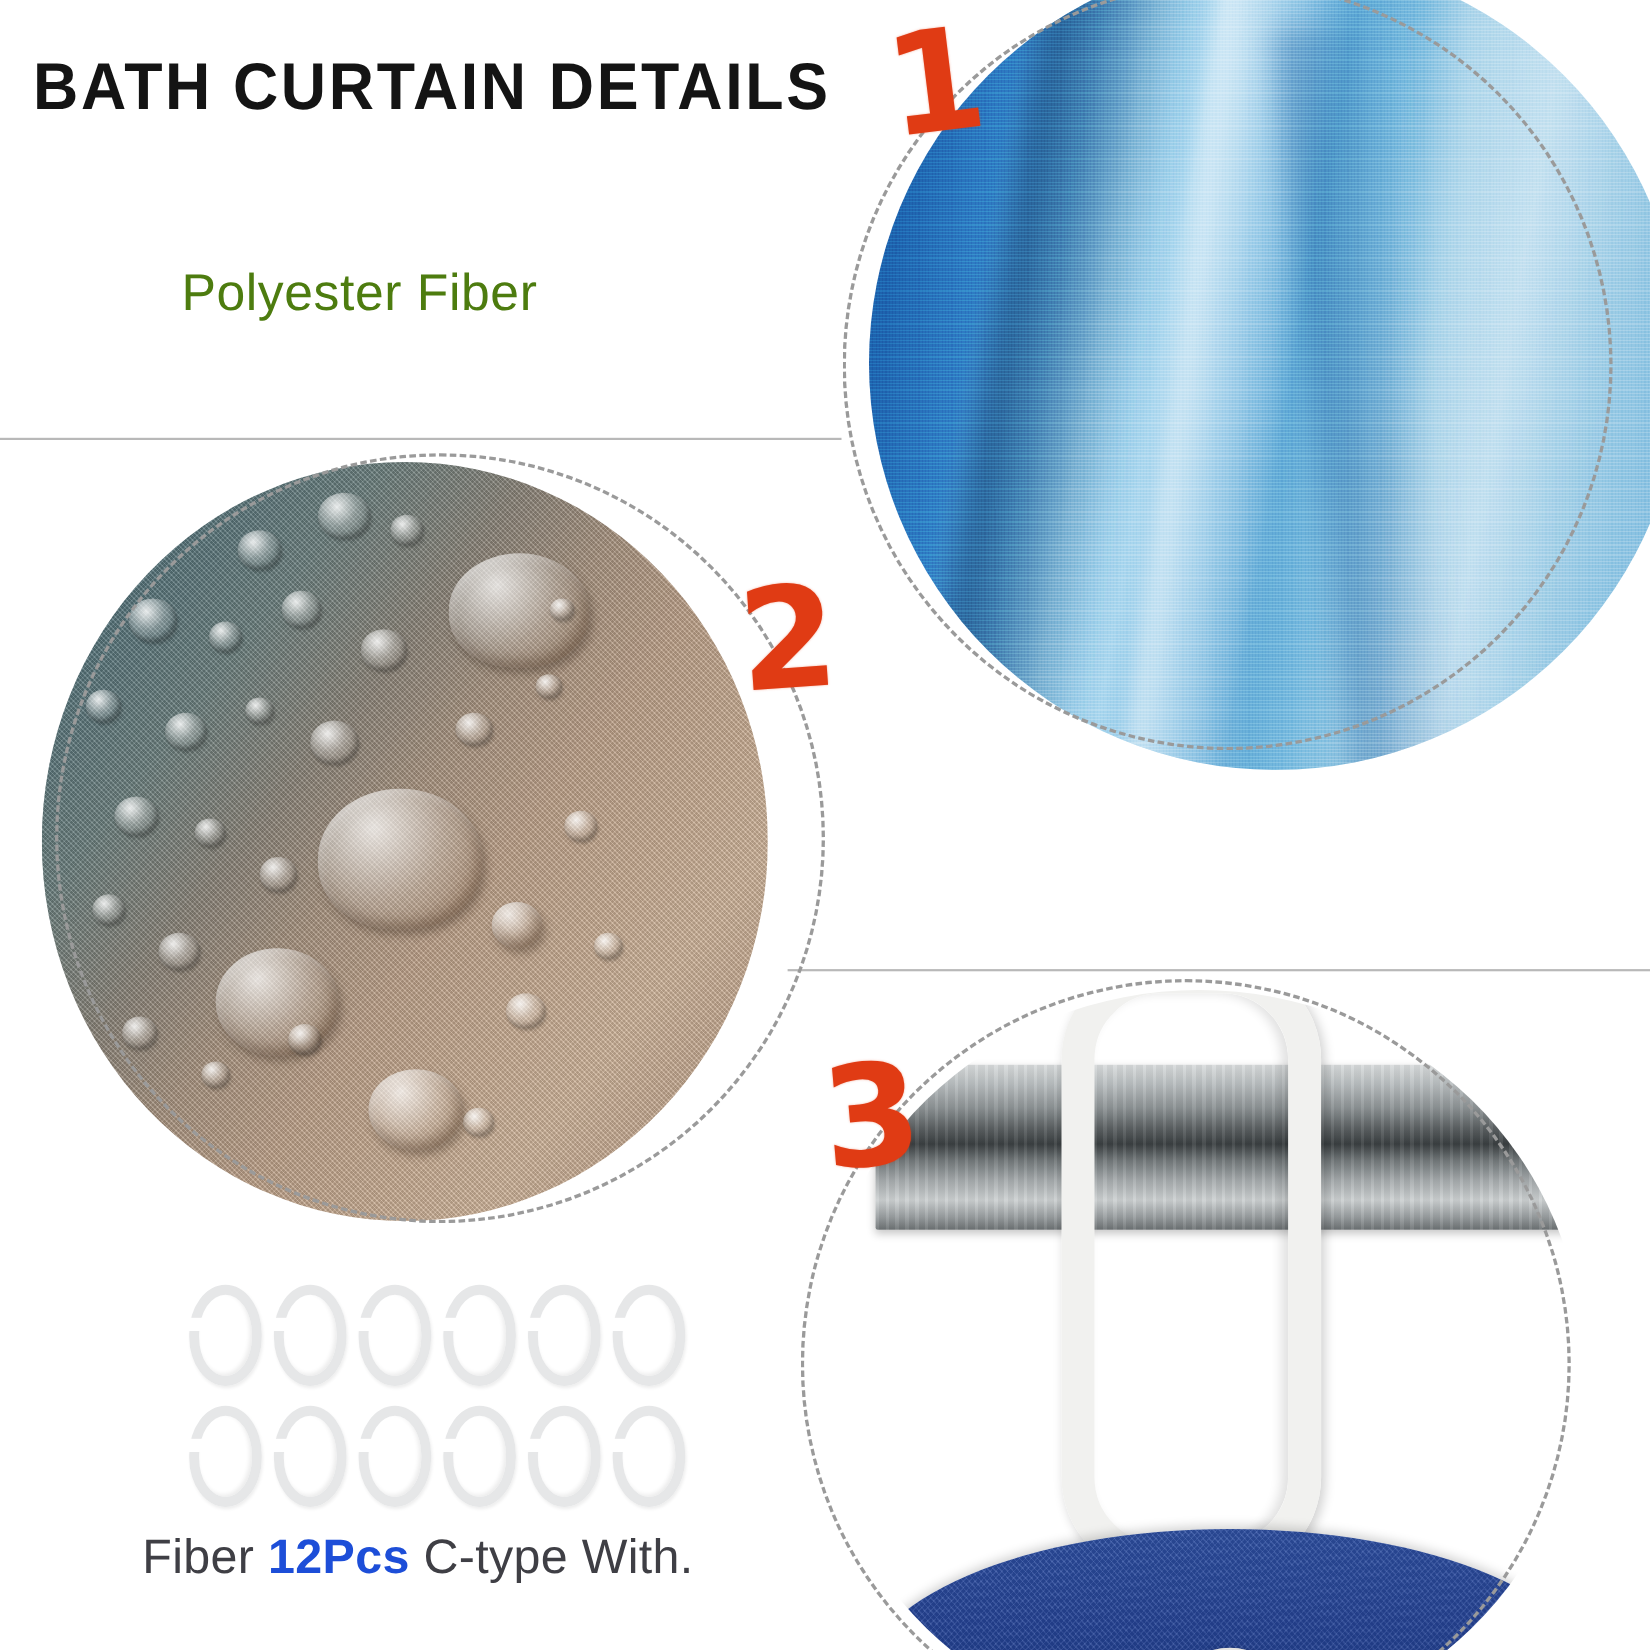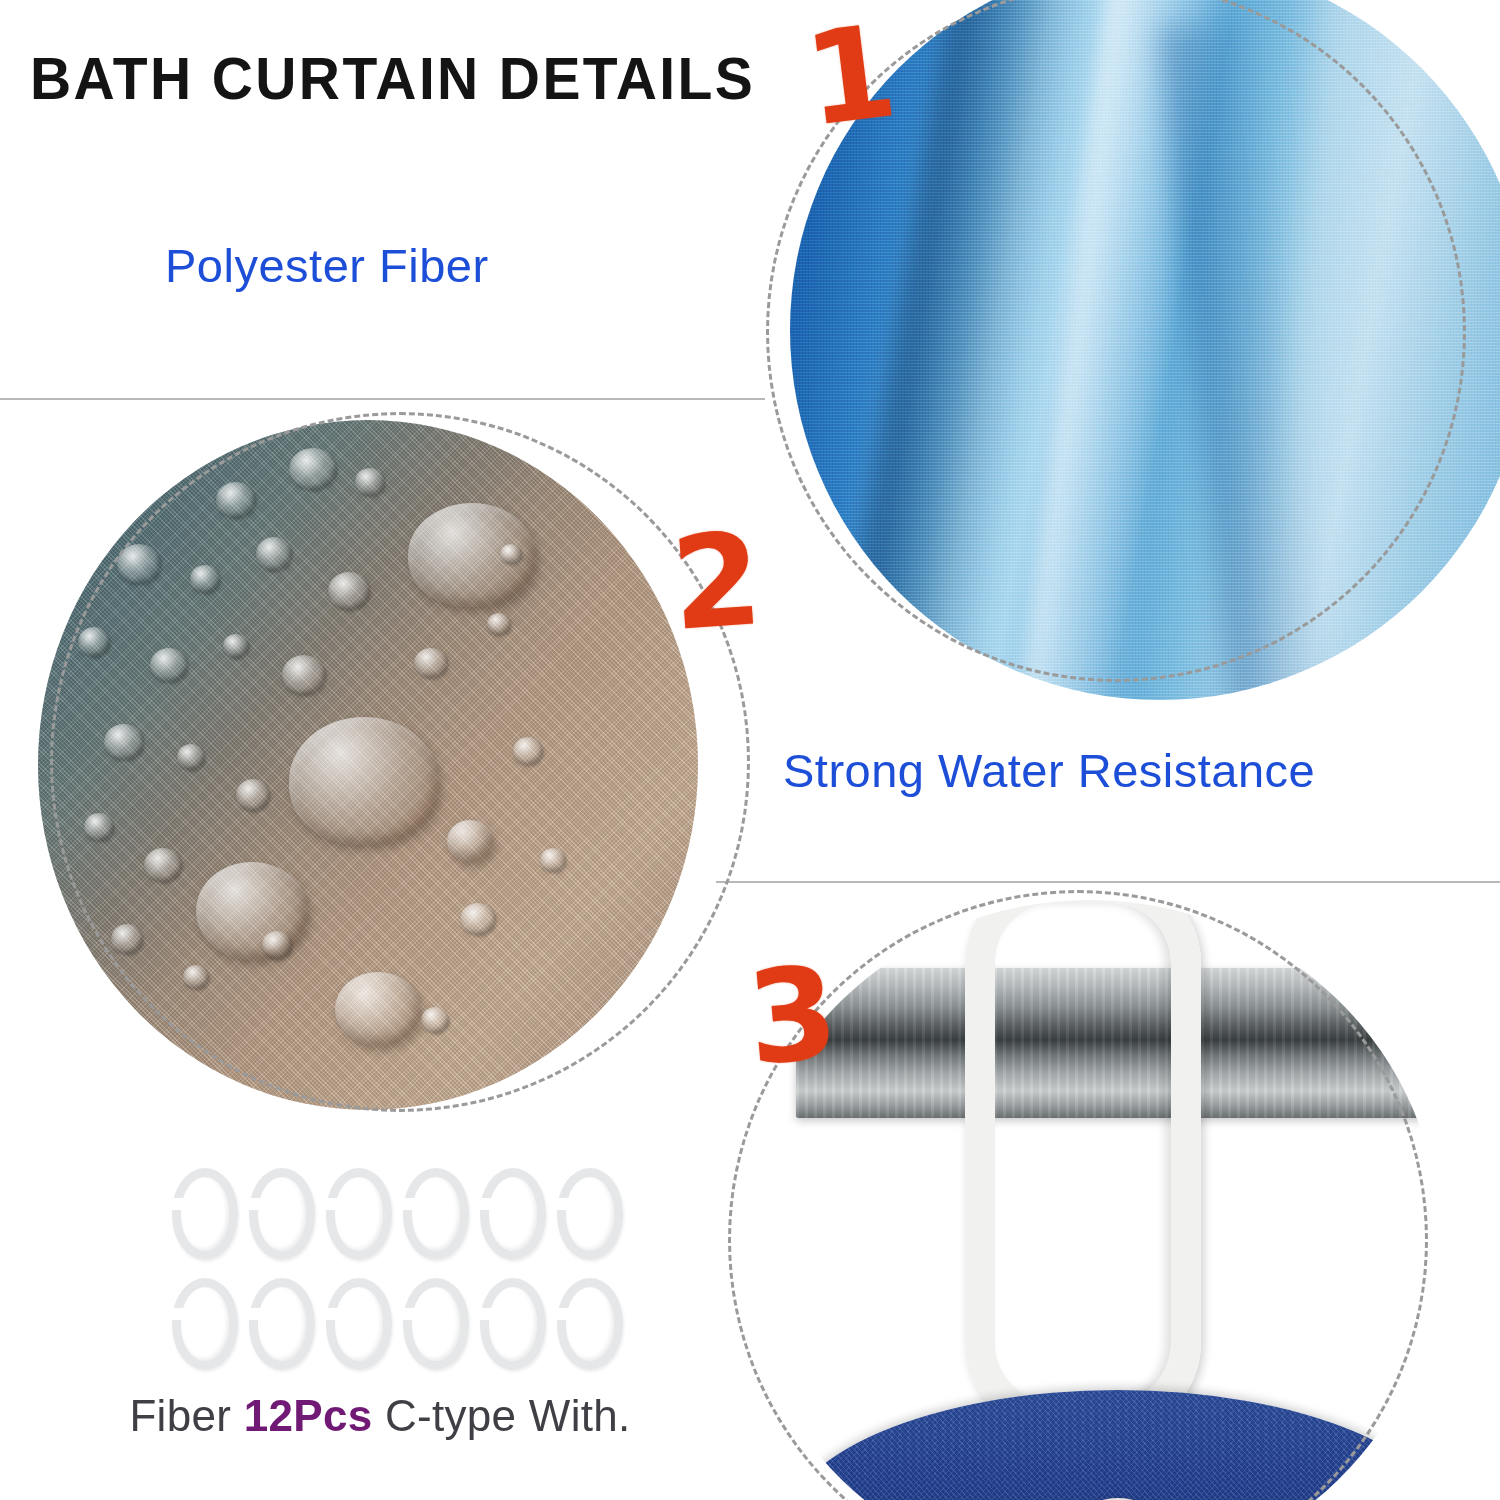--- a/index.html
+++ b/index.html
@@ -20,36 +20,36 @@
     color:#141414;
     font-stretch:condensed;
     transform:scaleX(0.95);
     transform-origin:left center;
     white-space:nowrap;
   }
   .caption{
     position:absolute;
     font-size:47px;
     font-weight:500;
-    color:#1d4ed8;
+    color:#4d7c0f;
     white-space:nowrap;
     letter-spacing:0.5px;
   }
   #cap-polyester{left:165px;top:238px;}
   #cap-water{left:783px;top:743px;}
 
   .hooks-caption{
     position:absolute;left:0;top:1390px;width:760px;
     text-align:center;
     font-size:44px;
     color:#3f3f45;
     line-height:1.18;
     letter-spacing:0.3px;
   }
-  .hooks-caption .qty{color:#701a75;font-weight:bold;}
+  .hooks-caption .qty{color:#1d4ed8;font-weight:bold;}
 
   
   .rule{position:absolute;height:0;border-top:2px solid #b8b8b8;}
   #rule-top{left:0;top:398px;width:765px;}
   #rule-mid{left:716px;top:881px;width:784px;}
 
   
   .dashring{
     position:absolute;border-radius:50%;
     border:3px dashed #9a9a9a;
@@ -300,21 +300,20 @@
     <div class="bead" style="left:57%;top:33%;width:34px;height:30px;"></div>
     <div class="bead" style="left:68%;top:28%;width:24px;height:22px;"></div>
     <div class="bead" style="left:72%;top:46%;width:30px;height:28px;"></div>
     <div class="bead" style="left:64%;top:70%;width:36px;height:32px;"></div>
     <div class="bead" style="left:76%;top:62%;width:26px;height:24px;"></div>
     <div class="bead" style="left:58%;top:85%;width:28px;height:26px;"></div>
     <div class="bead" style="left:70%;top:18%;width:22px;height:20px;"></div>
   </div>
   <div class="dashring" id="ring2"></div>
   <div class="num" id="num2">2</div>
-  <div class="caption" id="cap-water">Strong Water Resistance</div>
 
   <div class="photo" id="photo3">
     <div class="p3-bg"></div>
     <div class="rod">
       <div class="rod-streaks"></div>
     </div>
     <div class="chook"></div>
     <div class="chook-gap"></div>
     <div class="fabric3">
       <div class="fabric3-weave"></div>

